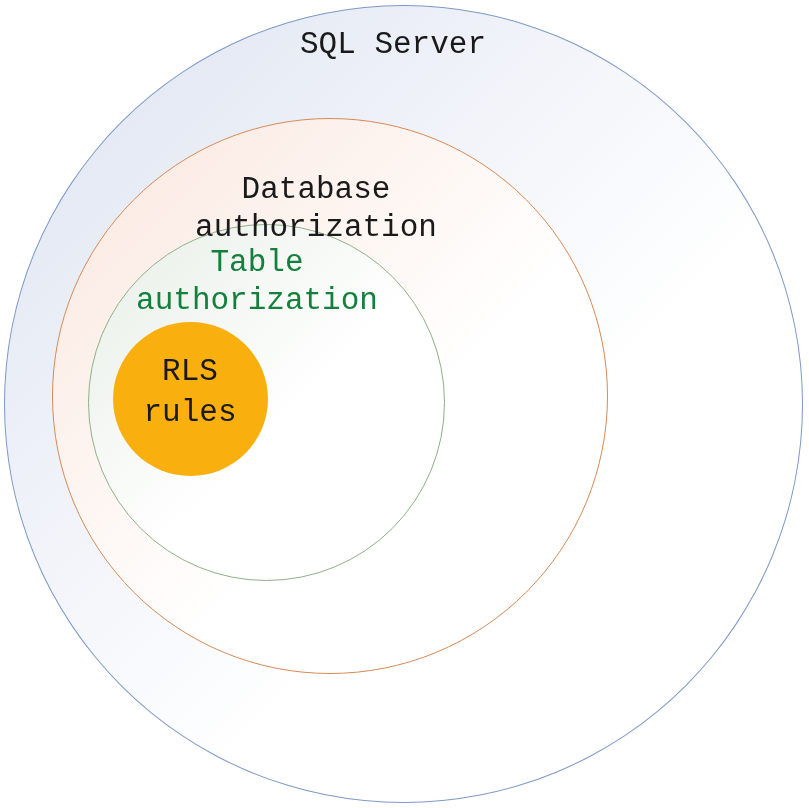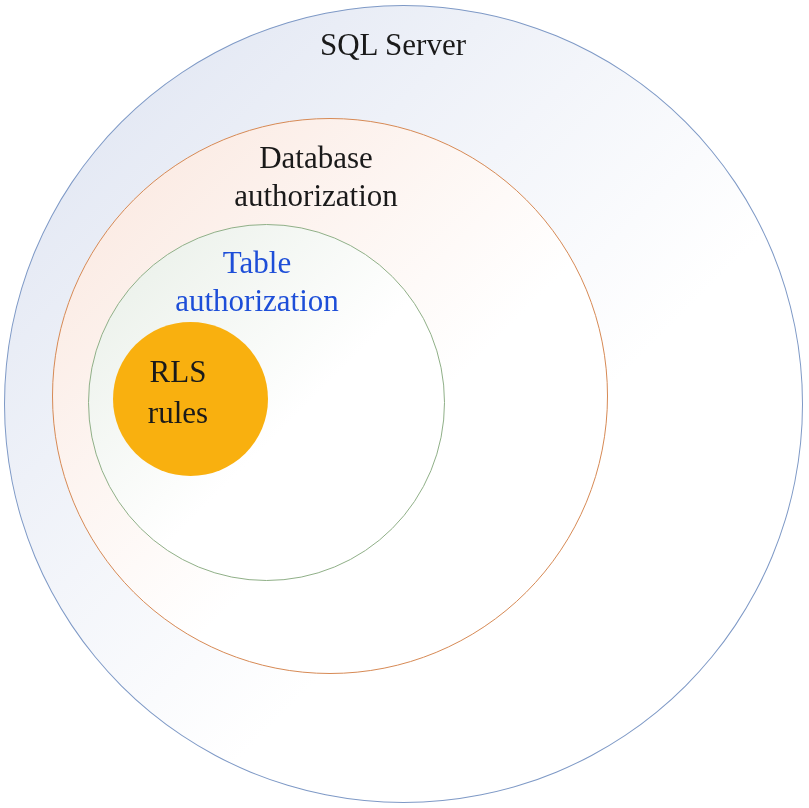--- a/index.html
+++ b/index.html
@@ -6,21 +6,21 @@
     margin: 0;
     padding: 0;
     background: #ffffff;
   }
   #stage {
     position: relative;
     width: 809px;
     height: 808px;
     background: #ffffff;
     overflow: hidden;
-    font-family: Liberation Serif, serif;
+    font-family: Liberation Mono, monospace;
   }
   .circle {
     position: absolute;
     border-radius: 50%;
     box-sizing: border-box;
   }
   .ring {
     border: 1px solid transparent; 
   }
   #circle-0 { left: 4px;   top: 5px;   width: 799px; height: 798px; }
@@ -32,46 +32,46 @@
     transform: translateX(-50%);
     text-align: center;
     font-size: 31px;
     line-height: 38px;
     color: #1a1a1a;
     white-space: nowrap;
   }
   #label-0 { left: 393px; top: 26px;  }
   #label-1 { left: 316px; top: 139px; }
   #label-2 { left: 257px; top: 244px; }
-  #label-3 { left: 178px; top: 351px; line-height: 41px; }
+  #label-3 { left: 190px; top: 351px; line-height: 41px; }
   .label span { display: block; }
 </style>
 </head>
 <body>
 
 <div id="stage" style="background: rgb(255, 255, 255);">
 
   <div id="circle-0" class="circle ring" style="background: linear-gradient(135deg, rgb(221, 227, 241) 0%, rgb(255, 255, 255) 62%); border-color: rgb(126, 153, 198);"></div>
 
   <div id="circle-1" class="circle ring" style="background: linear-gradient(135deg, rgb(250, 230, 221) 0%, rgb(255, 255, 255) 60%); border-color: rgb(215, 138, 85);"></div>
 
   <div id="circle-2" class="circle ring" style="background: linear-gradient(135deg, rgb(231, 238, 230) 0%, rgb(255, 255, 255) 56%); border-color: rgb(144, 176, 136);"></div>
 
   <div id="circle-3" class="circle" style="background: rgb(249, 176, 15);"></div>
 
   <div id="label-0" class="label" style="color: rgb(26, 26, 26);">
     <span>SQL Server</span>
   </div>
 
-  <div id="label-1" class="label" style="color: rgb(26, 26, 26);">
+  <div id="label-1" class="label" style="color: rgb(26, 26, 26); margin-top: 32px;">
     <span>Database</span>
     <span>authorization</span>
   </div>
 
-  <div id="label-2" class="label" style="color: #1d4ed8;">
+  <div id="label-2" class="label" style="color: #15803d;">
     <span>Table</span>
     <span>authorization</span>
   </div>
 
   <div id="label-3" class="label" style="color: rgb(26, 26, 26);">
     <span>RLS</span>
     <span>rules</span>
   </div>
 
 </div>

